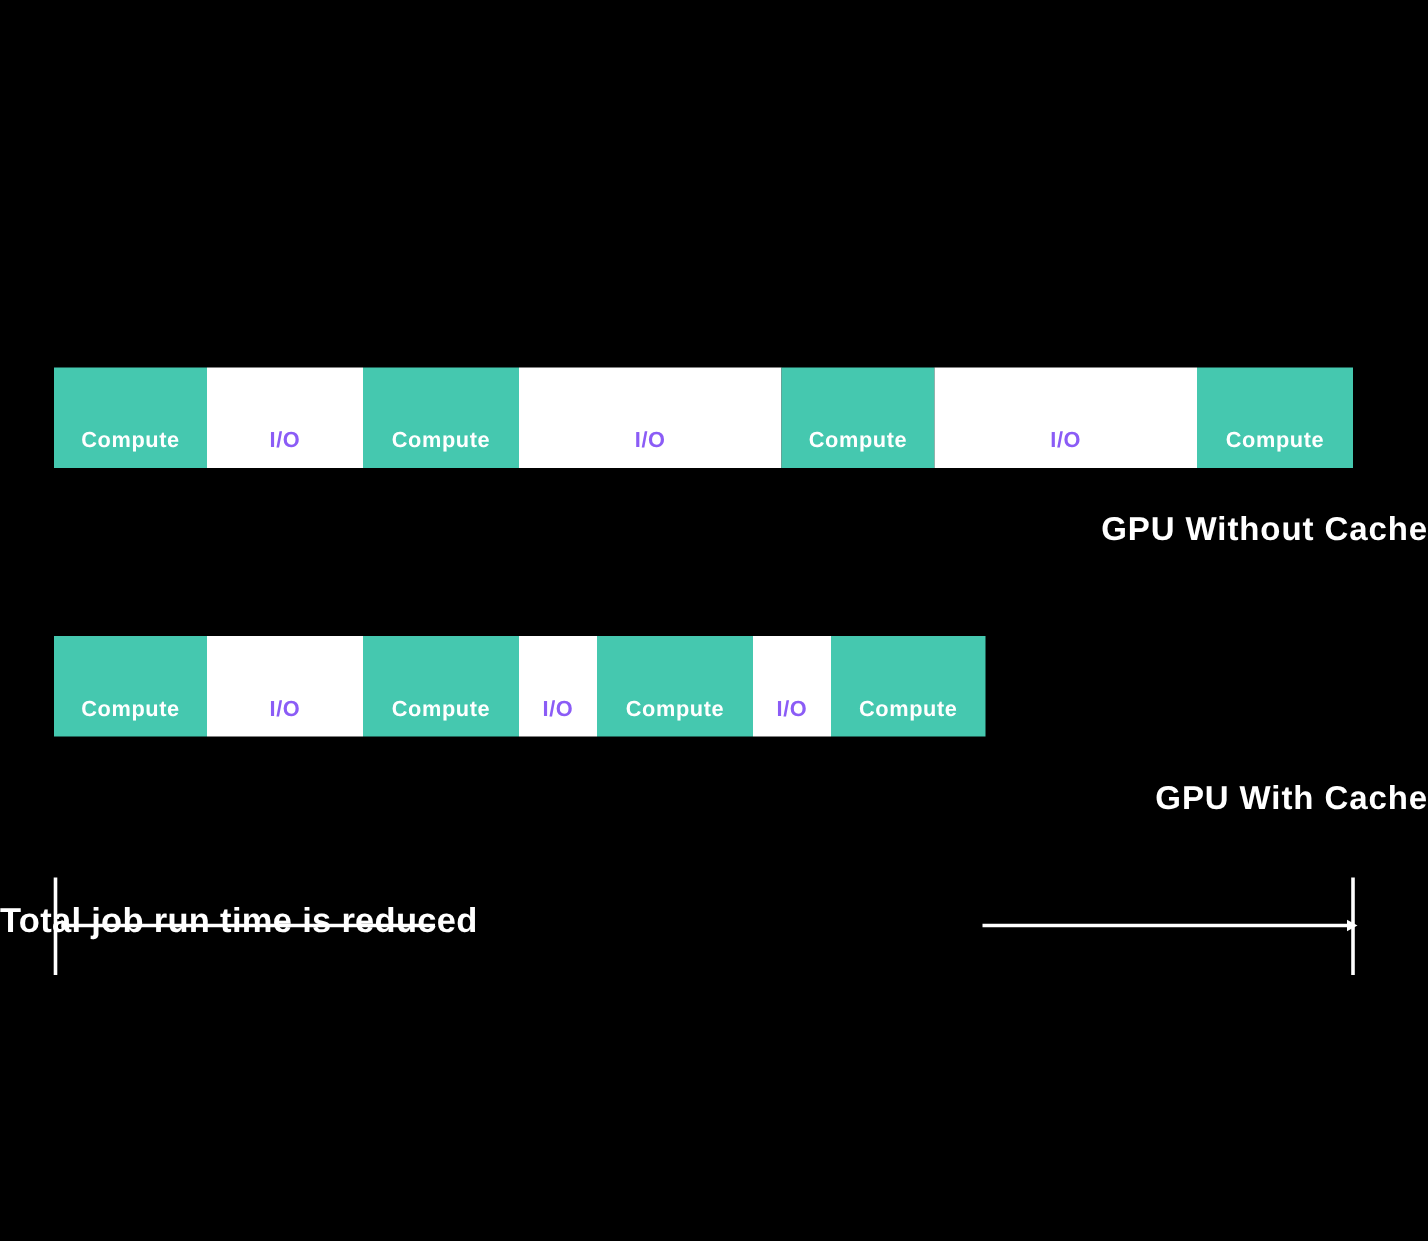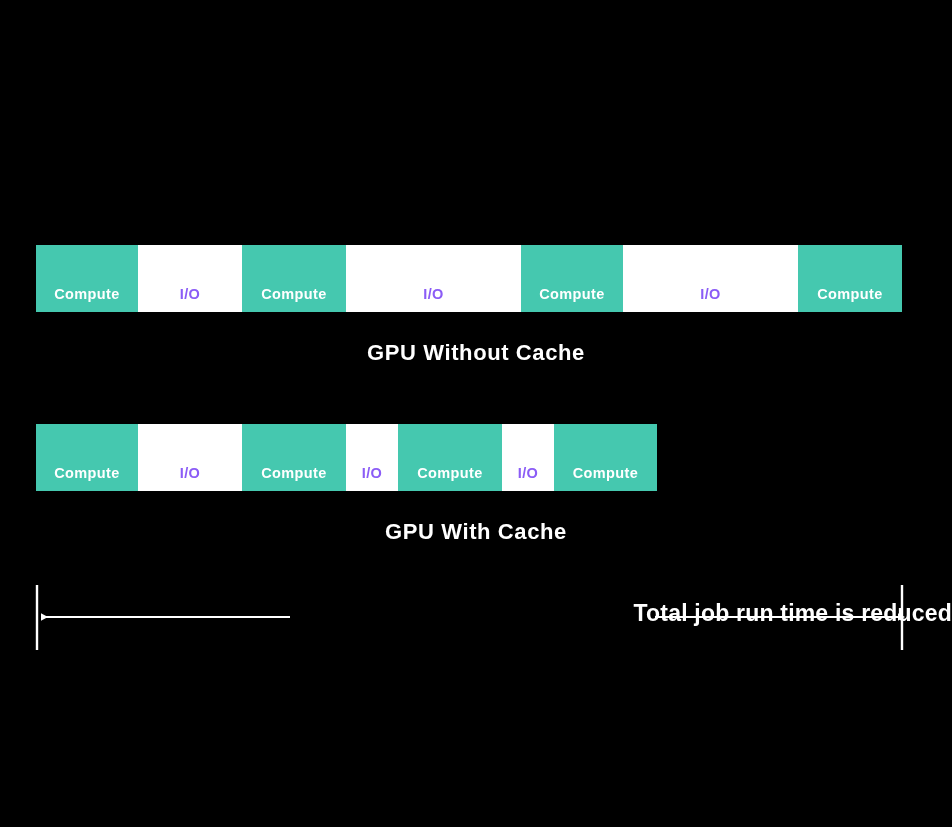--- a/index.html
+++ b/index.html
@@ -50,21 +50,21 @@
   }
   .segment.io {
     background: #ffffff;
     color: #8b5cf6;
   }
   .segment .seg-label { pointer-events: none; margin-top: 30px; }
 
   
   .caption {
     position: absolute;
-    text-align: center;
+    text-align: right;
     color: #ffffff;
     font-weight: bold;
     font-size: 22px;
     letter-spacing: 0.6px;
     white-space: nowrap;
   }
   #caption-no-cache {
     left: 0;
     top: 340px;
     width: 952px;
@@ -86,21 +86,21 @@
   #measure svg {
     display: block;
     width: 952px;
     height: 85px;
   }
   #measure-label {
     position: absolute;
     left: 0;
     top: 600px;
     width: 952px;
-    text-align: right;
+    text-align: left;
     font-weight: bold;
     font-size: 23px;
     color: #ffffff;
     white-space: nowrap;
     letter-spacing: 0.2px;
   }
 </style>
 </head>
 <body>
 

